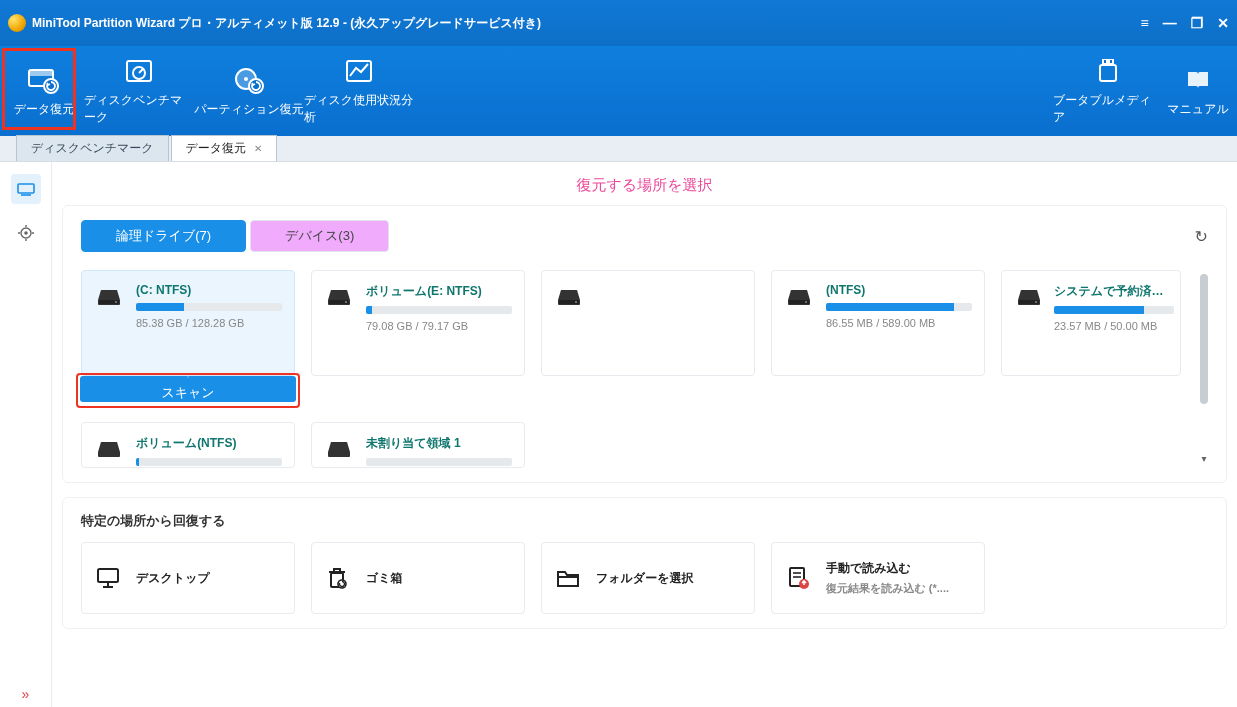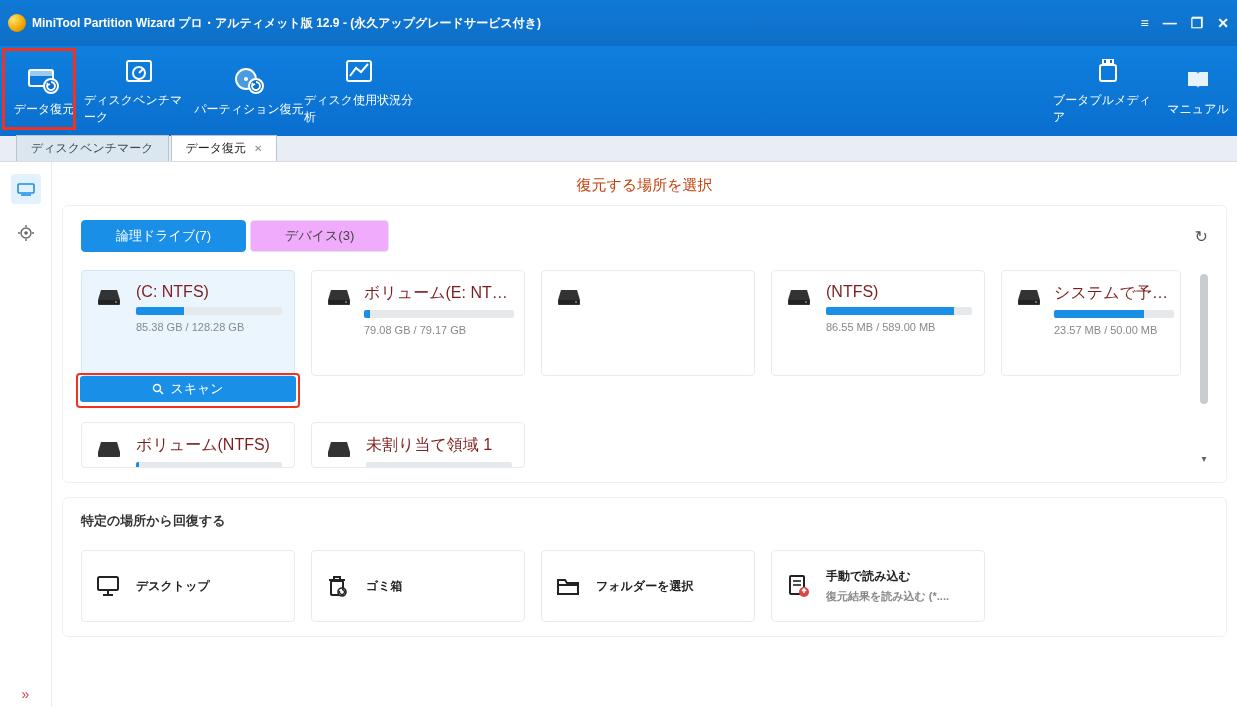--- a/index.html
+++ b/index.html
@@ -22,50 +22,50 @@
 .tab.active { background:#fff; color:#222; }
 .tab .close-x { margin-left:8px; color:#888; font-size:10px; }
 
 .content { display:flex; height:calc(100% - 30px - 90px - 26px); }
 .left-rail { width:52px; border-right:1px solid #e8ecef; display:flex; flex-direction:column; align-items:center; padding-top:12px; gap:14px; }
 .rail-btn { width:30px; height:30px; border-radius:4px; display:flex; align-items:center; justify-content:center; cursor:pointer; }
 .rail-btn.active { background:#e3f1fd; }
 .rail-bottom { margin-top:auto; margin-bottom:14px; }
 
 .main { flex:1; overflow:auto; padding:0 10px 10px 10px; }
-.page-title { text-align:center; font-size:15px; color:#c2410c; padding:14px 0 10px; }
+.page-title { text-align:center; font-size:15px; color:#ec4899; padding:14px 0 10px; }
 
 .card { background:#fff; border:1px solid #edf0f3; border-radius:6px; padding:14px 18px; margin-bottom:14px; }
 
 .subtabs { display:flex; align-items:center; gap:4px; }
 .subtab { height:32px; padding:0 34px; font-size:13px; display:flex; align-items:center; border:1px solid #dfe4e9; border-radius:4px; background:#f0abfc; cursor:pointer; color:#444; }
 .subtab.active { background:#1a8fe8; color:#fff; border-color:#1a8fe8; }
 .refresh { margin-left:auto; cursor:pointer; color:#555; font-size:16px; }
 
 .drives-wrap { display:flex; margin-top:18px; }
 .drives { flex:1; display:flex; flex-wrap:wrap; gap:16px; }
 .scroll-strip { width:14px; display:flex; flex-direction:column; align-items:center; justify-content:space-between; padding:4px 0 4px 6px; }
 .scroll-thumb { width:8px; height:130px; background:#c8cdd2; border-radius:4px; }
 .scroll-arrow { font-size:10px; color:#666; cursor:pointer; }
 
 .drive { width:214px; height:106px; border:1px solid #e7ebef; border-radius:4px; padding:12px 12px 10px 14px; display:flex; gap:12px; cursor:pointer; position:relative; background:#fff; }
 .drive.short { height:46px; overflow:hidden; }
 .drive.selected { background:#eaf5fe; border-color:#cfe7fa; }
 .drive-icon { width:28px; color:#222; display:flex; align-items:flex-start; padding-top:4px; }
 .drive-body { flex:1; }
-.drive-name { font-size:16px; font-weight:400; color:#7f1d1d; white-space:nowrap; overflow:hidden; text-overflow:ellipsis; max-width:150px; }
+.drive-name { font-size:12px; font-weight:700; color:#0f766e; white-space:nowrap; overflow:hidden; text-overflow:ellipsis; max-width:150px; }
 .bar { height:8px; background:#e5e9ec; border-radius:2px; margin:6px 0; overflow:hidden; }
 .bar-fill { height:100%; background:#1a8fe8; }
 .drive-size { font-size:11px; color:#888; }
 
 .scan-overlay { position:absolute; left:-1px; right:-1px; bottom:-28px; height:28px; }
-.scan-btn { width:100%; height:26px; background:#1a8fe8; color:#fff; font-size:13px; border:none; border-radius:3px; display:flex; align-items:center; justify-content:center; gap:6px; cursor:pointer; }
+.scan-btn { width:100%; height:26px; background:#1a8fe8; color:#fff; font-size:13px; border:none; border-radius:3px; display:flex; align-items:center; justify-content:center; gap:6px; cursor:pointer;flex-direction:column; }
 .scan-highlight { position:absolute; left:-4px; right:-4px; top:-3px; bottom:-4px; border:2px solid #e32; border-radius:4px; pointer-events:none; }
 
-.section-title { font-size:13px; font-weight:600; color:#333; margin-bottom:20px; }
+.section-title { font-size:13px; font-weight:600; color:#333; margin-bottom:12px; }
 .locations { display:flex; gap:16px; }
 .loc { width:214px; height:72px; border:1px solid #e7ebef; border-radius:4px; display:flex; align-items:center; gap:12px; padding:0 14px; cursor:pointer; }
 .loc .loc-icon { width:28px; color:#222; font-size:20px; }
 .loc .loc-text { font-size:12px; font-weight:600; color:#222; }
 .loc .loc-sub { font-size:11px; color:#888; font-weight:700; margin-top:4px; }
 
 svg { display:block; }
 </style>
 </head>
 <body>

